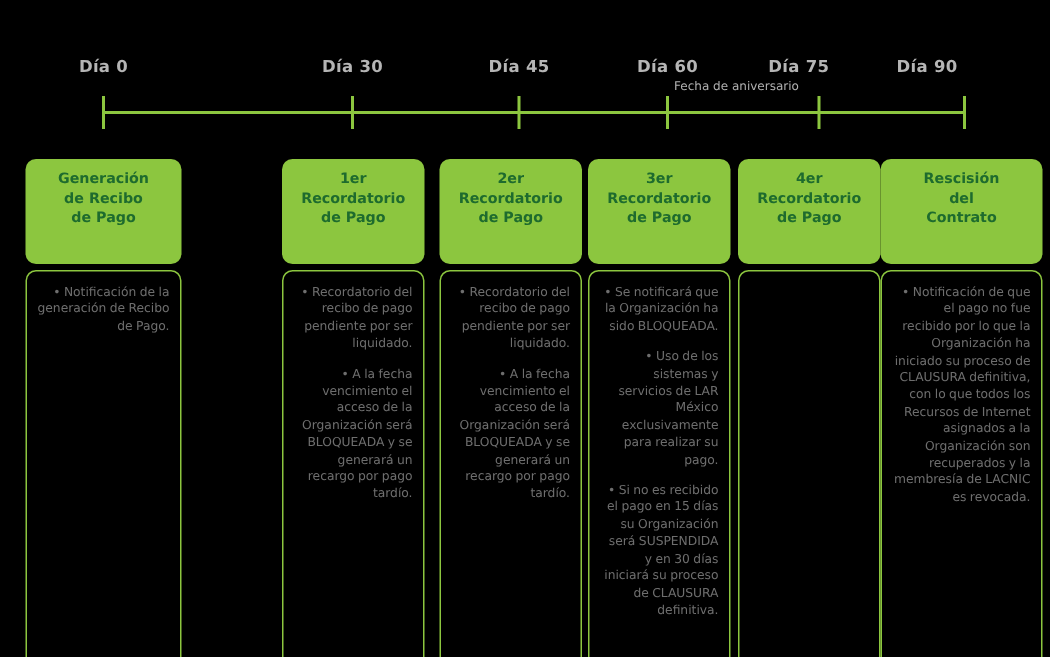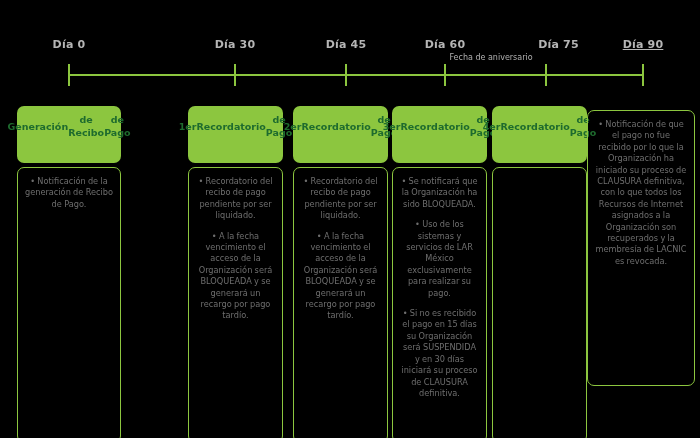--- a/index.html
+++ b/index.html
@@ -53,61 +53,62 @@
     background: #8CC63F;
     color: #1E6B2E;
     border-radius: 7px;
     text-align: center;
     font-size: 9.5px;
     font-weight: bold;
     line-height: 13px;
     padding: 7px 4px 24px 4px;
     min-height: 48px;
     display: flex;
+    flex-direction: column;
     align-items: center;
     justify-content: center;
   }
   .card-head span { display: block; }
   .card-body {
     margin-top: 4px;
     border: 1.4px solid #8CC63F;
     border-radius: 7px;
     height: 276px;
     padding: 8px 7px 6px 7px;
     overflow: hidden;
   }
   .bullet {
     color: #6E6E6E;
     font-size: 8.2px;
     line-height: 11.4px;
     margin-bottom: 9px;
-    text-align: center;
+    text-align: right;
     word-spacing: -0.3px;
   }
 </style>
 </head>
 <body>
 
 <div id="root">
 
   <div class="axis-line"></div>
 
   <div id="ticks-layer">
       <div class="day-label" style="left: 69px;">Día 0</div>
       <div class="tick" style="left: 68px;"></div>
       <div class="day-label" style="left: 235px;">Día 30</div>
       <div class="tick" style="left: 234px;"></div>
       <div class="day-label" style="left: 346px; text-align: right;">Día 45</div>
       <div class="tick" style="left: 345px;"></div>
       <div class="day-label" style="left: 445px;">Día 60</div>
       <div class="day-sub" style="left: 445px; margin-left: 46px;">Fecha de aniversario</div>
       <div class="tick" style="left: 444px;"></div>
-      <div class="day-label" style="left: 546px; padding-left: 25px;">Día 75</div>
+      <div class="day-label" style="left: 520px; padding-left: 25px;">Día 75</div>
       <div class="tick" style="left: 545px;"></div>
-      <div class="day-label" style="left: 643px; text-decoration: underline;">Día 90</div>
+      <div class="day-label" style="left: 618px;">Día 90</div>
       <div class="tick" style="left: 642px;"></div>
     </div>
 
   <div id="columns-layer">
       <div class="col" style="left: 17px; width: 104px;">
         <div class="card-head">
           <span>Generación</span>
           <span>de Recibo</span>
           <span>de Pago</span>
         </div>
@@ -152,19 +153,24 @@
       <div class="col" style="left: 492px; width: 95px;">
         <div class="card-head">
           <span>4er</span>
           <span>Recordatorio</span>
           <span>de Pago</span>
         </div>
         <div class="card-body">
         </div>
       </div>
       <div class="col" style="left: 587px; width: 108px;">
+        <div class="card-head">
+          <span>Rescisión</span>
+          <span>del</span>
+          <span>Contrato</span>
+        </div>
         <div class="card-body">
           <div class="bullet">• Notificación de que el pago no fue recibido por lo que la Organización ha iniciado su proceso de CLAUSURA definitiva, con lo que todos los Recursos de Internet asignados a la Organización son recuperados y la membresía de LACNIC es revocada.</div>
         </div>
       </div>
     </div>
 
 </div>
 
 </body></html>

